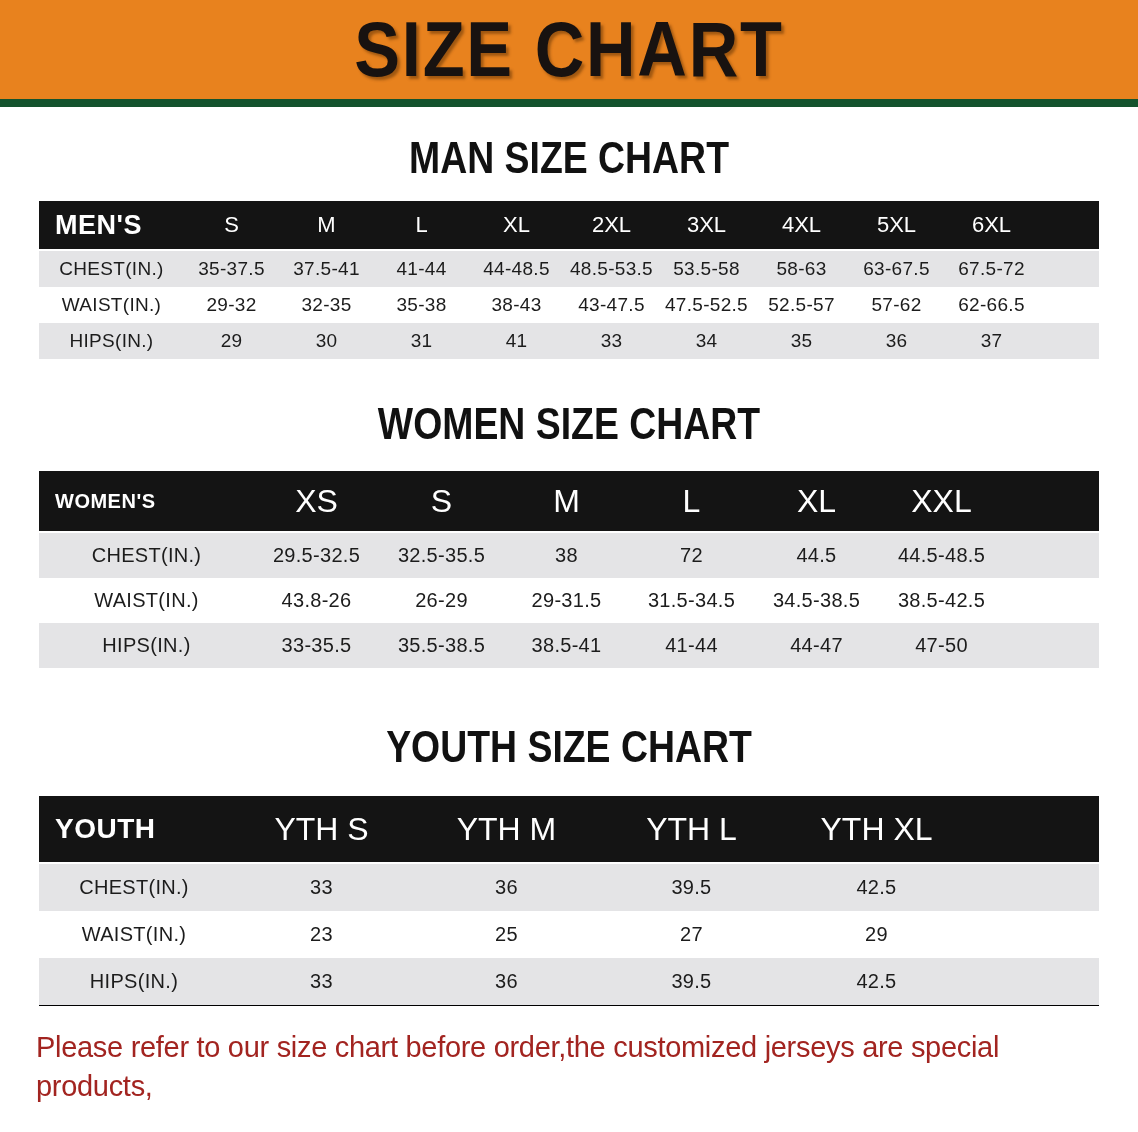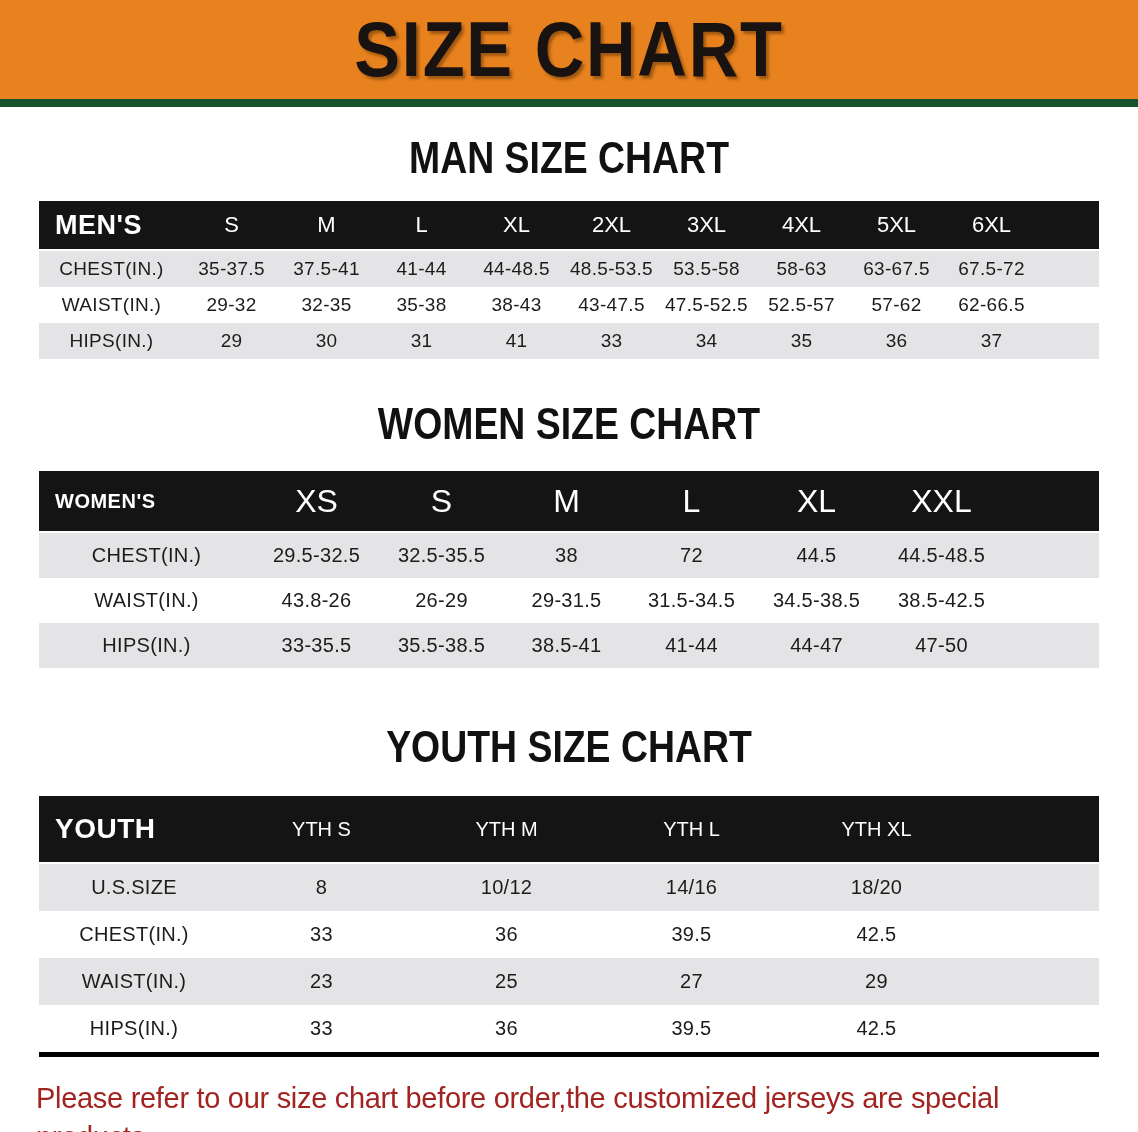--- a/index.html
+++ b/index.html
@@ -25,34 +25,34 @@
   }
   #men-heading{margin-top:26px;}
   #women-heading{margin-top:40px;}
   #youth-heading{margin-top:54px;}
   
   table.size-table{
     width:1060px;margin:0 auto;border-collapse:collapse;table-layout:fixed;
   }
   #men-table{margin-top:18px;}
   #women-table{margin-top:22px;}
-  #youth-table{margin-top:24px;border-bottom:5px solid #000000;}
+  #youth-table{margin-top:24px;border-bottom:1px solid #000000;}
   thead tr{background:#141414;}
   thead th{
     color:#ffffff;font-weight:normal;text-align:center;
     border-bottom:2px solid #ffffff;
   }
   thead th.lbl{
     text-align:left;padding-left:16px;font-weight:bold;letter-spacing:0.5px;
   }
   #men-table thead th{height:46px;font-size:22px;}
   #men-table thead th.lbl{font-size:27px;}
   #women-table thead th{height:58px;font-size:32px;}
   #women-table thead th.lbl{font-size:20px;}
-  #youth-table thead th{height:64px;font-size:20px;}
+  #youth-table thead th{height:64px;font-size:32px;}
   #youth-table thead th.lbl{font-size:28px;}
   tbody tr:nth-child(odd){background:#e4e4e6;}
   tbody tr:nth-child(even){background:#ffffff;}
   tbody td{
     text-align:center;color:#1c1c1c;letter-spacing:0.3px;
   }
   #men-table tbody td{height:34px;font-size:19px;}
   #women-table tbody td{height:43px;font-size:20px;}
   #youth-table tbody td{height:45px;font-size:20px;}
   tbody td.lbl{font-size:19px;}
@@ -216,28 +216,20 @@
         <th class="lbl">YOUTH</th>
         <th>YTH S</th>
         <th>YTH M</th>
         <th>YTH L</th>
         <th>YTH XL</th>
         <th class="filler"></th>
       </tr>
     </thead>
     <tbody>
       <tr>
-        <td class="lbl">U.S.SIZE</td>
-        <td>8</td>
-        <td>10/12</td>
-        <td>14/16</td>
-        <td>18/20</td>
-        <td class="filler"></td>
-      </tr>
-      <tr>
         <td class="lbl">CHEST(IN.)</td>
         <td>33</td>
         <td>36</td>
         <td>39.5</td>
         <td>42.5</td>
         <td class="filler"></td>
       </tr>
       <tr>
         <td class="lbl">WAIST(IN.)</td>
         <td>23</td>

